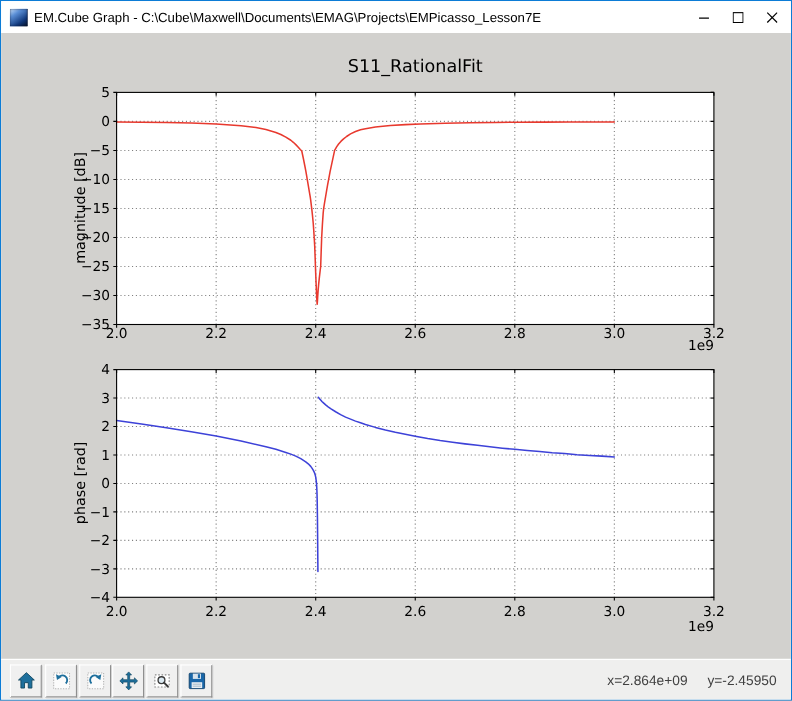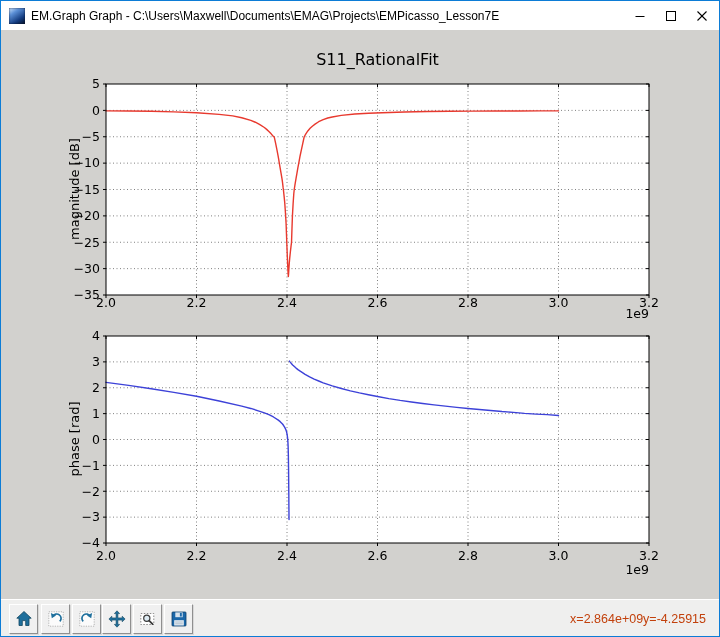--- a/index.html
+++ b/index.html
@@ -20,30 +20,30 @@
   .xlabel{left:105px;top:532px;width:543px;text-align:center;font-size:13px;}
   .offset{width:543px;left:105px;text-align:right;font-size:12.5px;}
   .grid{stroke:#808080;stroke-width:1;stroke-dasharray:1 2.5;}
   .tick{stroke:#000;stroke-width:1;}
   .ticklabel{font-family:"DejaVu Sans",sans-serif;font-size:12.5px;fill:#000;}
   .toolbar{position:relative;height:37px;background:#efefee;border-top:1px solid #ffffff;}
   .tb-btn{position:absolute;top:4px;width:27px;height:28px;background:#f0f0f0;
     border:1px solid;border-color:#ffffff #8f8f8f #8f8f8f #ffffff;
     box-shadow:1px 1px 0 #d9d9d9;display:flex;align-items:center;justify-content:center;cursor:default;}
   .status{position:absolute;right:13px;top:50%;transform:translateY(-50%);
-    font-size:12.5px;color:#c2410c;display:flex;font-family:"Liberation Sans",sans-serif;}
+    font-size:12.5px;color:#404040;display:flex;gap:18px;font-family:"Liberation Sans",sans-serif;}
 </style>
 </head>
 <body>
 
 <div class="window">
 
   <div class="titlebar">
     <div class="app-icon"></div>
-    <div class="win-title">EM.Graph Graph - C:\Users\Maxwell\Documents\EMAG\Projects\EMPicasso_Lesson7E</div>
+    <div class="win-title">EM.Cube Graph - C:\Cube\Maxwell\Documents\EMAG\Projects\EMPicasso_Lesson7E</div>
     <div class="win-controls">
       <div class="win-btn">
         <svg width="10" height="10">
           <line x1="0.5" y1="5.5" x2="9.5" y2="5.5" stroke="#000" stroke-width="1"></line>
         </svg>
       </div>
       <div class="win-btn">
         <svg width="10" height="10">
           <rect x="0.5" y="0.5" width="9" height="9" fill="none" stroke="#000" stroke-width="1"></rect>
         </svg>
@@ -233,17 +233,17 @@
         <rect x="3" y="3" width="14" height="14" rx="0.8" fill="#1a67a9" stroke="#0e3f69" stroke-width="0.8"></rect>
         <rect x="6.3" y="3.4" width="7.4" height="4.8" fill="#d7e3ed"></rect>
         <rect x="10.9" y="3.9" width="1.9" height="3.6" fill="#1a67a9"></rect>
         <rect x="5.2" y="11.2" width="9.6" height="5.3" fill="#e9eef3"></rect>
         <line x1="6.2" y1="13" x2="13.8" y2="13" stroke="#9db3c4" stroke-width="0.8"></line>
         <line x1="6.2" y1="14.8" x2="13.8" y2="14.8" stroke="#9db3c4" stroke-width="0.8"></line>
       </svg>
     </div>
     <div class="status">
       <span>x=2.864e+09</span>
-      <span>y=-4.25915</span>
+      <span>y=-2.45950</span>
     </div>
   </div>
 
 </div>
 
 </body></html>

